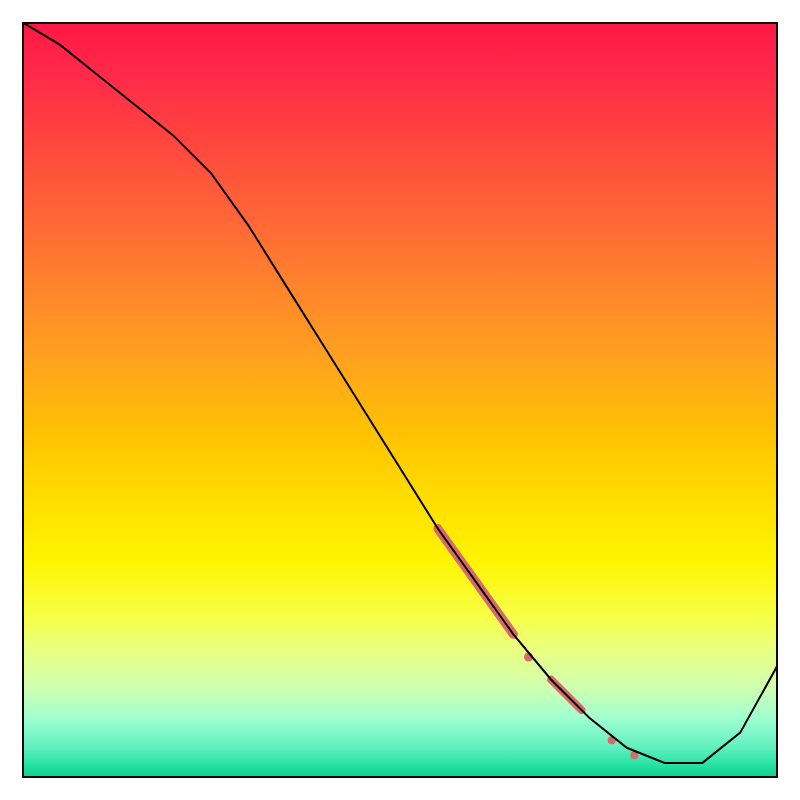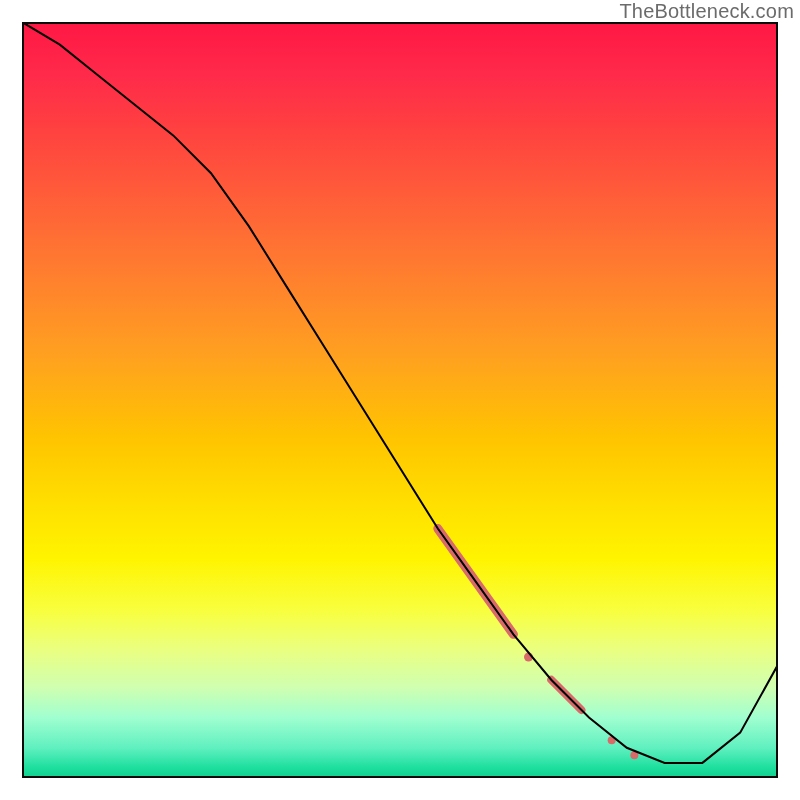--- a/index.html
+++ b/index.html
@@ -67,21 +67,20 @@
     color: #6b6b6b;
     font-size: 20px;
     font-weight: 500;
     letter-spacing: 0.2px;
   }
 </style>
 </head>
 <body>
 
 <div class="chart-container">
-  <div class="watermark">TheBottleneck.com</div>
 
   <div class="plot-area">
     <div class="gradient-bg"></div>
 
     <svg class="overlay" viewBox="0 0 100 100" preserveAspectRatio="none">
       <g id="markers-group">
           <line x1="55.00000000000001" y1="67" x2="65" y2="81" stroke="#d86a6a" stroke-width="9" stroke-linecap="round" vector-effect="non-scaling-stroke"></line>
           <circle cx="67" cy="84" r="0.595" fill="#d86a6a"></circle>
           <line x1="70" y1="87" x2="74" y2="91" stroke="#d86a6a" stroke-width="8" stroke-linecap="round" vector-effect="non-scaling-stroke"></line>
           <circle cx="78" cy="95" r="0.529" fill="#d86a6a"></circle>

